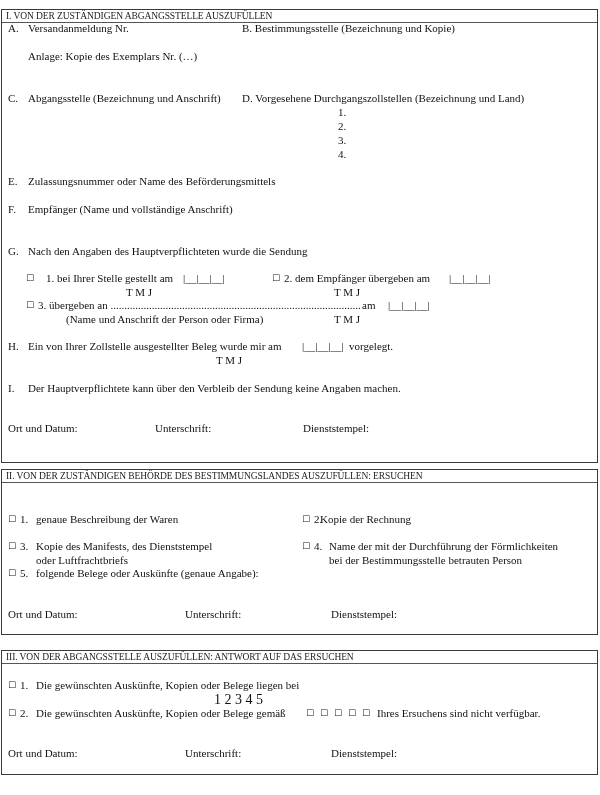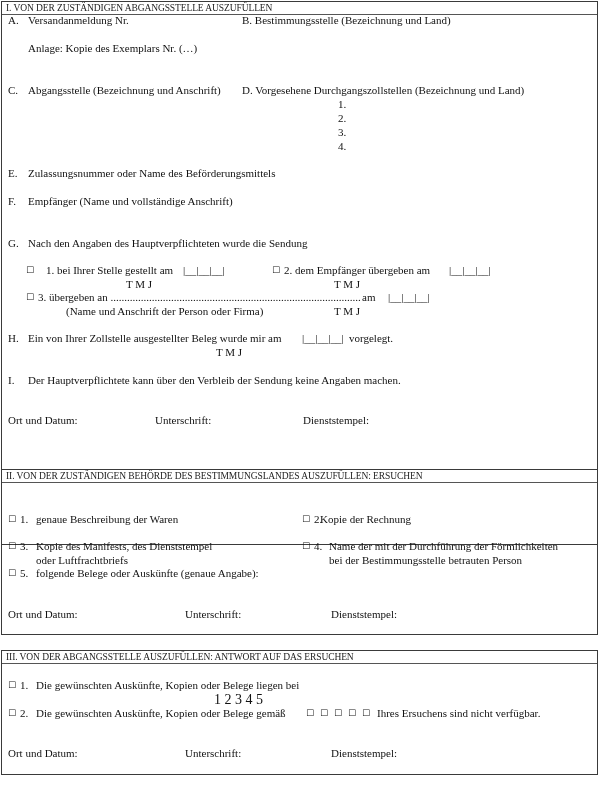--- a/index.html
+++ b/index.html
@@ -5,26 +5,26 @@
   html, body { margin: 0; padding: 0; background: #ffffff; }
   body { width: 600px; height: 795px; position: relative; font-family: "Liberation Serif", serif; color: #111; font-size: 11px; overflow: hidden; }
   .box { position: absolute; left: 1px; width: 597px; border: 1.5px solid #3a3a3a; box-sizing: border-box; }
   .hdr { position: absolute; left: 0; right: 0; top: 0; height: 12px; border-bottom: 1px solid #555; font-size: 9.5px; letter-spacing: -0.1px; padding-left: 4px; line-height: 12px; color: #222; white-space: nowrap; }
   .t { position: absolute; white-space: nowrap; line-height: 13px; }
   .cb { font-family: "DejaVu Sans", sans-serif; font-size: 9px; }
 </style>
 </head>
 <body>
 
-<div class="box" style="top:1px; height:544px;padding-left:28px;">
+<div class="box" style="top:9px; height:454px;padding-left:28px;">
   <div class="hdr">I. VON DER ZUSTÄNDIGEN ABGANGSSTELLE AUSZUFÜLLEN</div>
 
   <span class="t" style="left:6px; top:12px;">A.</span>
   <span class="t" style="left:26px; top:12px;">Versandanmeldung Nr.</span>
-  <span class="t" style="left:240px; top:12px;">B. Bestimmungsstelle (Bezeichnung und Land)</span>
+  <span class="t" style="left:240px; top:12px;">B. Bestimmungsstelle (Bezeichnung und Kopie)</span>
   <span class="t" style="left:26px; top:40px;">Anlage: Kopie des Exemplars Nr. (…)</span>
 
   <span class="t" style="left:6px; top:82px;">C.</span>
   <span class="t" style="left:26px; top:82px;">Abgangsstelle (Bezeichnung und Anschrift)</span>
   <span class="t" style="left:240px; top:82px;">D. Vorgesehene Durchgangszollstellen (Bezeichnung und Land)</span>
   <span class="t" style="left:336px; top:96px;">1.</span>
   <span class="t" style="left:336px; top:110px;">2.</span>
   <span class="t" style="left:336px; top:124px;">3.</span>
   <span class="t" style="left:336px; top:138px;">4.</span>
 

